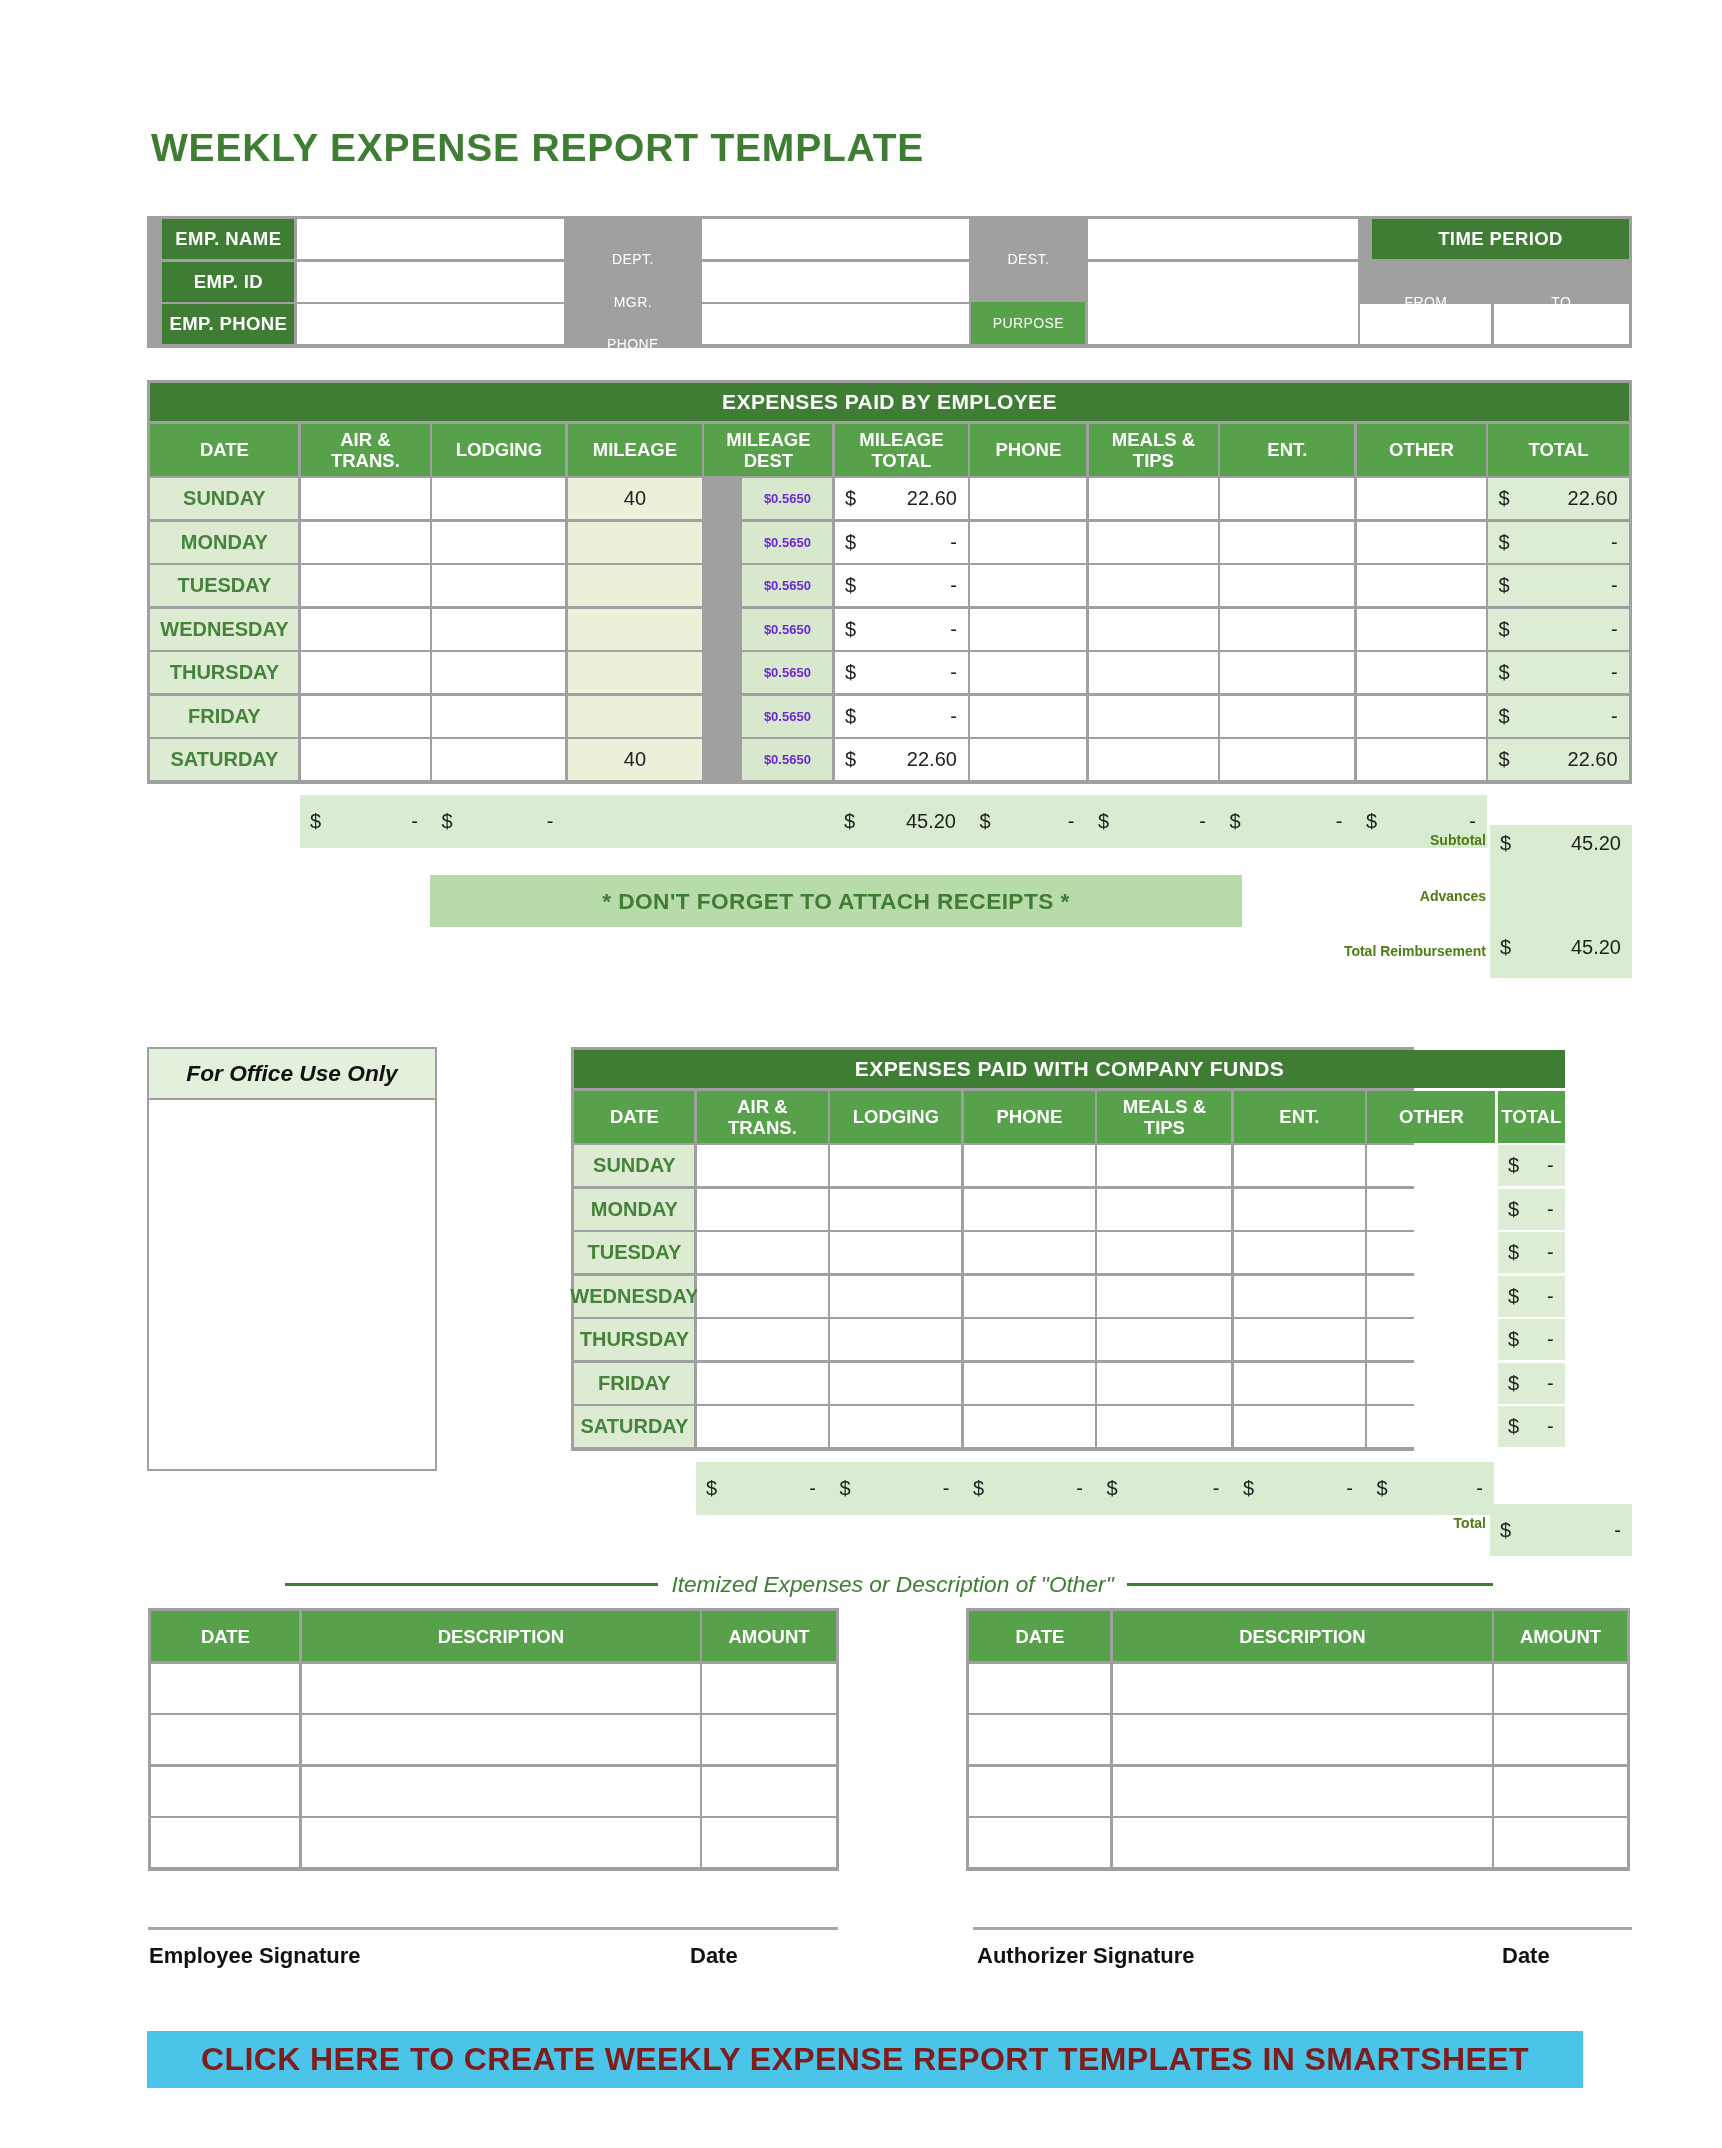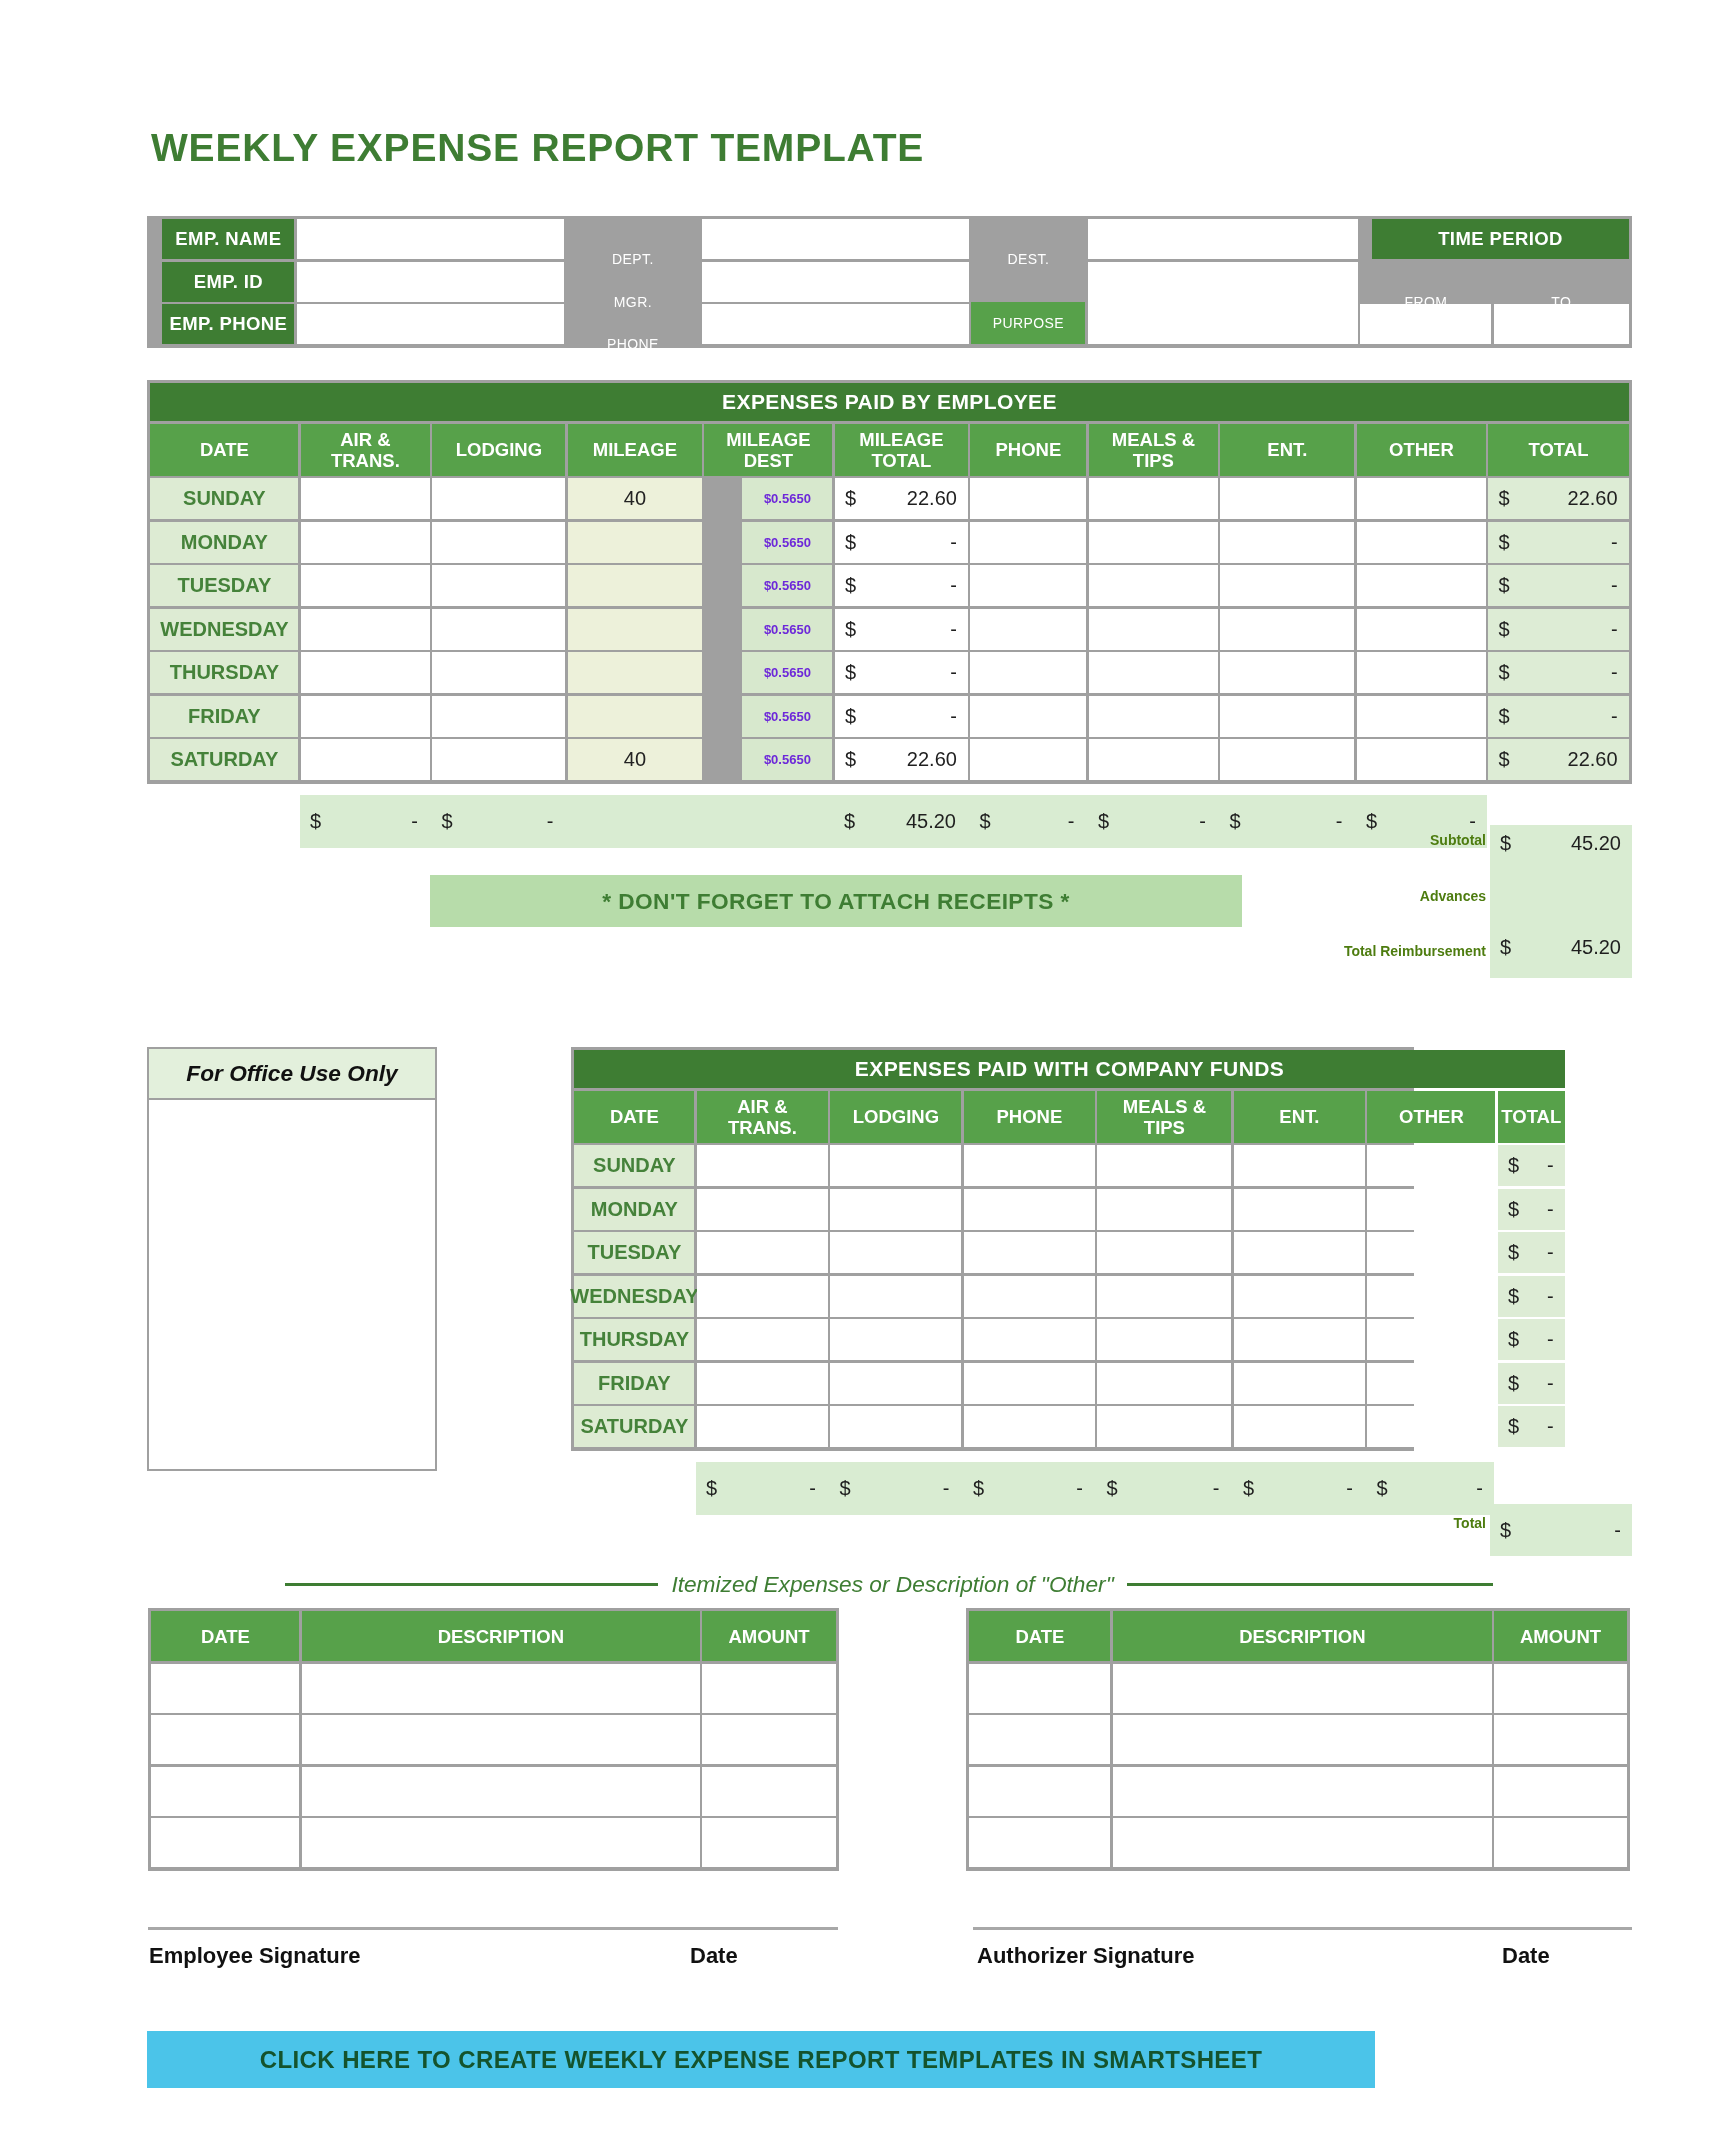--- a/index.html
+++ b/index.html
@@ -98,23 +98,23 @@
   .sig-line{position:absolute;top:1927px;height:3.4px;background:#a8a8a8;}
   #sig-line-1{left:148px;width:690px;}
   #sig-line-2{left:973px;width:659px;}
   .sig-label{position:absolute;top:1943px;font-size:22px;font-weight:bold;color:#111;white-space:nowrap;}
   #employee-sig-label{left:149px;}
   #date1-label{left:690px;}
   #authorizer-sig-label{left:977px;}
   #date2-label{left:1502px;}
 
   
-  #cta-banner{position:absolute;left:147px;top:2031px;width:1228px;height:57px;background:#4bc4e9;
-      display:flex;align-items:center;justify-content:center;color:#14532d;font-weight:bold;
-      font-size:24px;letter-spacing:0.4px;cursor:pointer;}
+  #cta-banner{position:absolute;left:147px;top:2031px;width:1436px;height:57px;background:#4bc4e9;
+      display:flex;align-items:center;justify-content:center;color:#7f1d1d;font-weight:bold;
+      font-size:32px;letter-spacing:0.4px;cursor:pointer;}
 </style>
 </head>
 <body>
 
 <div id="page">
 
   <div class="page-title">WEEKLY EXPENSE REPORT TEMPLATE</div>
 
   <div id="info-block" class="gridtbl">
 

